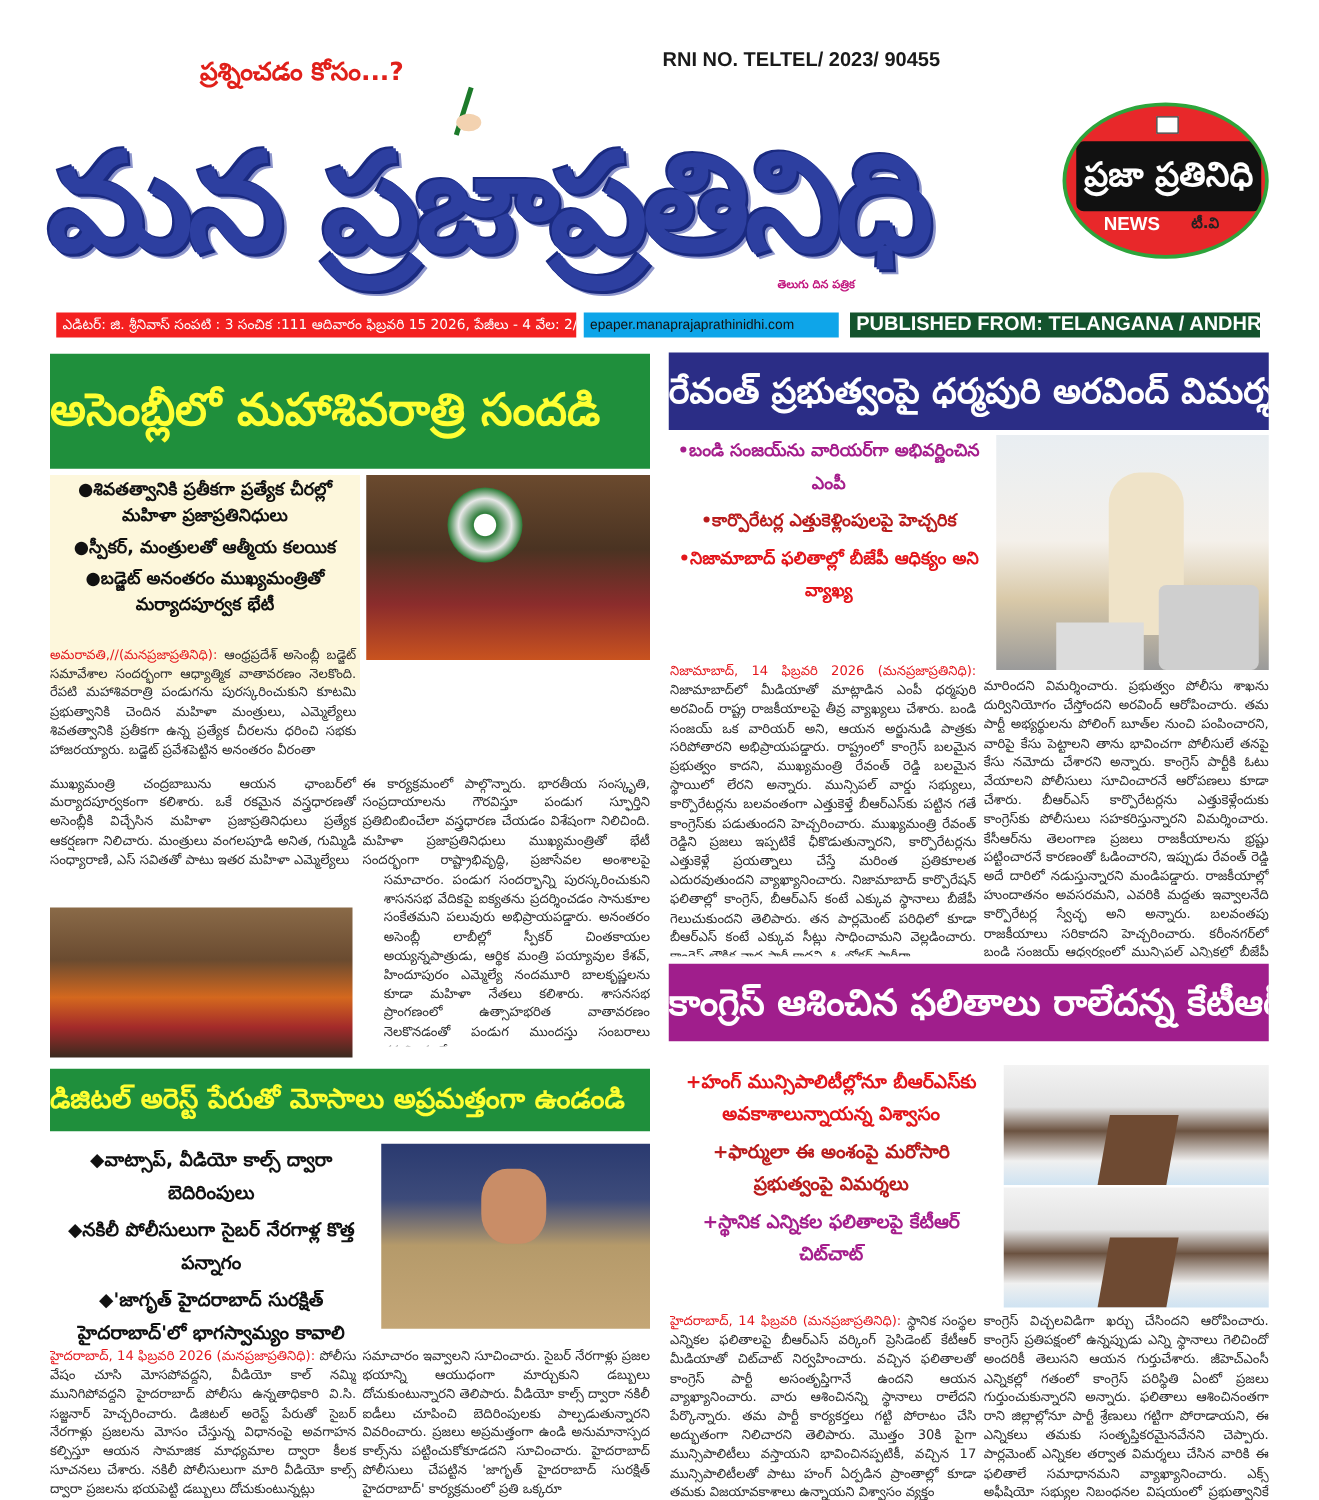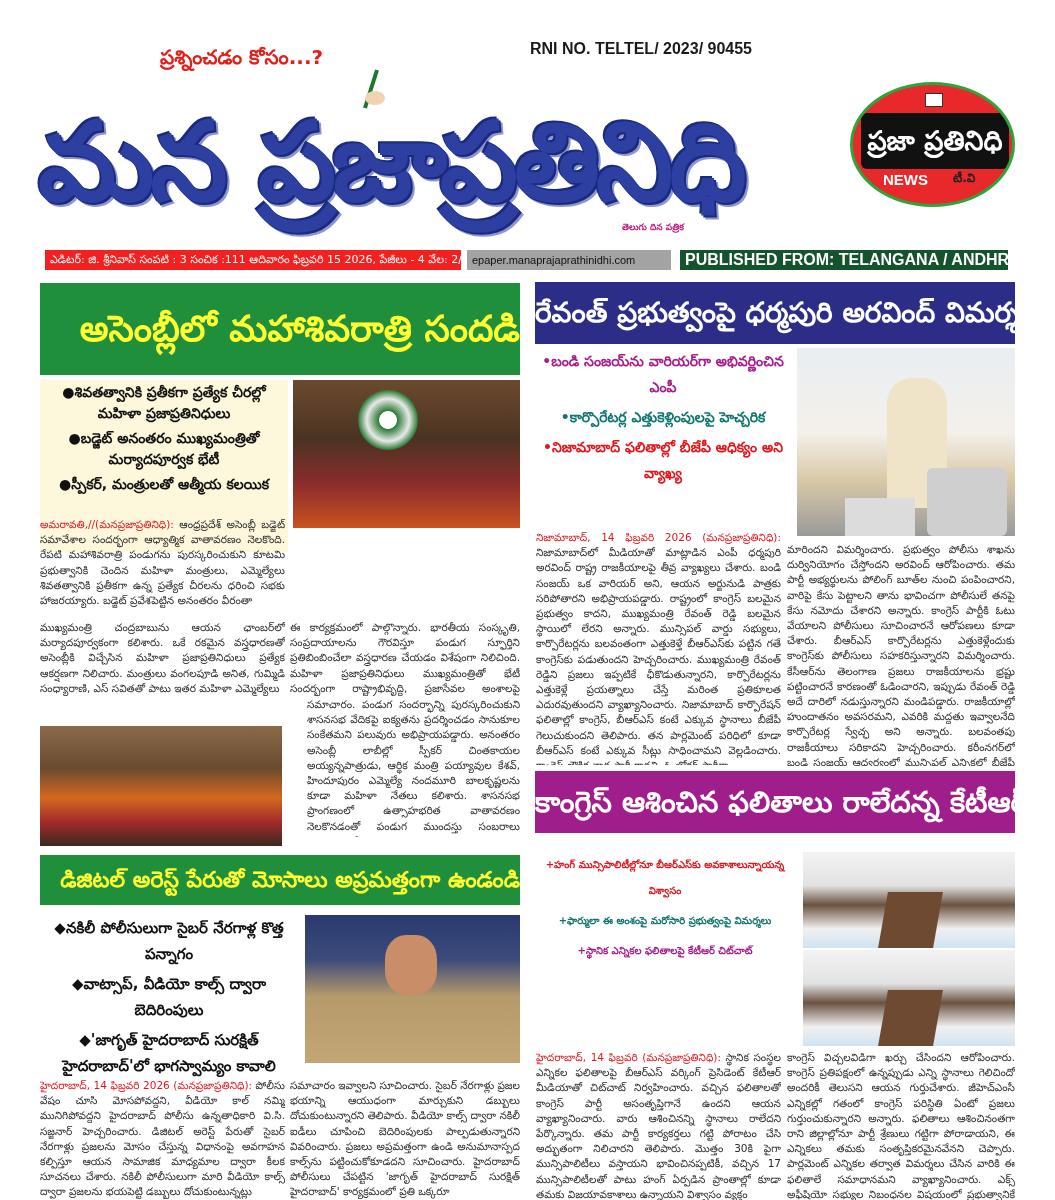--- a/index.html
+++ b/index.html
@@ -16,39 +16,39 @@
   .subtitle { position: absolute; left: 622px; top: 222px; font-size: 9px; color: #c2187f; font-weight: bold; }
 
   .logo { position: absolute; left: 850px; top: 82px; width: 165px; height: 125px; border-radius: 50%; background: #e8282a; border: 3px solid #2ea43b; overflow: hidden; }
   .logo-band { position: absolute; left: 8px; top: 28px; width: 148px; height: 56px; background: #111; border-radius: 6px; color: #fff; font-size: 27px; font-weight: bold; text-align: center; line-height: 56px; }
   .logo-news { position: absolute; left: 30px; top: 86px; color: #fff; font-family: "Liberation Sans", sans-serif; font-weight: bold; font-size: 15px; }
   .logo-tv { position: absolute; left: 100px; top: 86px; color: #222; font-size: 12px; font-weight: bold; }
   .logo-mark { position: absolute; left: 72px; top: 8px; width: 18px; height: 14px; background: #fff; border: 1px solid #333; }
 
   .infobar { position: absolute; top: 250px; height: 20px; font-size: 11px; line-height: 20px; padding: 0 5px; white-space: nowrap; overflow: hidden; }
   .info-editor { left: 45px; width: 416px; background: #f42020; color: #fff; }
-  .info-web { left: 467px; width: 204px; background: #a3a3a3; color: #111; font-family: "Liberation Sans", sans-serif; }
+  .info-web { left: 467px; width: 204px; background: #0ea5e9; color: #111; font-family: "Liberation Sans", sans-serif; }
   .info-pub { left: 680px; width: 328px; background: #14532d; color: #fff; font-family: "Liberation Sans", sans-serif; font-weight: bold; font-size: 16px; }
 
   
-  .banner { position: absolute; font-weight: bold; white-space: nowrap; overflow: hidden; text-align: right; }
+  .banner { position: absolute; font-weight: bold; white-space: nowrap; overflow: hidden; text-align: left; }
   .b1 { left: 40px; top: 283px; width: 480px; height: 92px; background: #1f8f3c; color: #ffff33; font-size: 36px; line-height: 92px; }
   .b2 { left: 535px; top: 282px; width: 480px; height: 62px; background: #2b2d86; color: #ffffff; font-size: 28px; line-height: 62px; }
   .b3 { left: 535px; top: 771px; width: 480px; height: 62px; background: #a01e8c; color: #ffffff; font-size: 29px; line-height: 62px; }
   .b4 { left: 40px; top: 855px; width: 480px; height: 50px; background: #1f8f3c; color: #ffff33; font-size: 22px; line-height: 50px; }
 
   
   .hl { position: absolute; text-align: center; font-weight: bold; }
   .hl p { margin-bottom: 4px; }
   .hl1 { left: 40px; top: 380px; width: 248px; height: 172px; background: #fdf7dc; font-size: 14px; line-height: 21px; padding-top: 2px; }
   .hl2 { left: 538px; top: 348px; width: 250px; font-size: 14px; line-height: 26px; }
   .hl3 { left: 40px; top: 915px; width: 258px; font-size: 15px; line-height: 26px; color: #111; }
-  .hl4 { left: 540px; top: 852px; width: 250px; font-size: 10px; line-height: 26px; text-align: center; }
+  .hl4 { left: 540px; top: 852px; width: 250px; font-size: 15px; line-height: 26px; text-align: center; }
   .c-purple { color: #a51e8c; }
-  .c-green { color: #0f766e; }
+  .c-green { color: #b91c1c; }
   .c-red { color: #e3161b; }
 
   
   .photo { position: absolute; overflow: hidden; }
   .p1 { left: 293px; top: 380px; width: 227px; height: 148px; background: linear-gradient(180deg, #6b4a2e 0%, #4a3322 40%, #8b2c2c 70%, #c9531f 100%); }
   .p1 .seal { position: absolute; left: 65px; top: 10px; width: 60px; height: 60px; border-radius: 50%; background: radial-gradient(circle, #ffffff 20%, #2e7d3a 22%, #e8e8e8 50%, #2e7d3a 70%, #e8e8e8 100%); }
   .p2 { left: 40px; top: 726px; width: 242px; height: 120px; background: linear-gradient(180deg, #8a6a48 0%, #6a4b30 35%, #d4681e 60%, #a32a2a 80%, #3a2a1f 100%); }
   .p3 { left: 797px; top: 348px; width: 218px; height: 188px; background: linear-gradient(180deg, #e9eef2 0%, #f4f0ea 45%, #d9c9a8 70%, #9a9a9a 100%); }
   .p3 .person { position: absolute; left: 90px; top: 30px; width: 60px; height: 130px; background: #efe3c8; border-radius: 25px 25px 4px 4px; }
   .p3 .speaker1 { position: absolute; left: 130px; top: 120px; width: 80px; height: 68px; background: #cfcfcf; border-radius: 6px; }
@@ -94,22 +94,22 @@
   <div class="logo-tv">టీ.వి</div>
 </div>
 
 <div class="infobar info-editor">ఎడిటర్: జి. శ్రీనివాస్  సంపటి : 3  సంచిక :111 ఆదివారం ఫిబ్రవరి 15 2026, పేజీలు - 4  వేల: 2/-</div>
 <div class="infobar info-web">epaper.manaprajaprathinidhi.com</div>
 <div class="infobar info-pub">PUBLISHED FROM: TELANGANA / ANDHRAPRADESH</div>
 
 <div class="banner b1">అసెంబ్లీలో మహాశివరాత్రి సందడి</div>
 <div class="hl hl1">
   <p>●శివతత్వానికి ప్రతీకగా ప్రత్యేక చీరల్లో మహిళా ప్రజాప్రతినిధులు</p>
+  <p>●స్పీకర్, మంత్రులతో ఆత్మీయ కలయిక</p>
   <p>●బడ్జెట్ అనంతరం ముఖ్యమంత్రితో మర్యాదపూర్వక భేటీ</p>
-  <p>●స్పీకర్, మంత్రులతో ఆత్మీయ కలయిక</p>
 </div>
 <div class="photo p1">
     <div class="seal"></div>
   </div>
 <div class="body t1a">
   <span class="dateline">అమరావతి,//(మనప్రజాప్రతినిధి):</span><span> ఆంధ్రప్రదేశ్ అసెంబ్లీ బడ్జెట్ సమావేశాల సందర్భంగా ఆధ్యాత్మిక వాతావరణం నెలకొంది. రేపటి మహాశివరాత్రి పండుగను పురస్కరించుకుని కూటమి ప్రభుత్వానికి చెందిన మహిళా మంత్రులు, ఎమ్మెల్యేలు శివతత్వానికి ప్రతీకగా ఉన్న ప్రత్యేక చీరలను ధరించి సభకు హాజరయ్యారు. బడ్జెట్ ప్రవేశపెట్టిన అనంతరం వీరంతా</span>
 </div>
 <div class="body t1b">ముఖ్యమంత్రి చంద్రబాబును ఆయన ఛాంబర్‌లో మర్యాదపూర్వకంగా కలిశారు. ఒకే రకమైన వస్త్రధారణతో అసెంబ్లీకి విచ్చేసిన మహిళా ప్రజాప్రతినిధులు ప్రత్యేక ఆకర్షణగా నిలిచారు. మంత్రులు వంగలపూడి అనిత, గుమ్మిడి సంధ్యారాణి, ఎస్ సవితతో పాటు ఇతర మహిళా ఎమ్మెల్యేలు</div>
 <div class="body t1c" style="height:76px">ఈ కార్యక్రమంలో పాల్గొన్నారు. భారతీయ సంస్కృతి, సంప్రదాయాలను గౌరవిస్తూ పండుగ స్ఫూర్తిని ప్రతిబింబించేలా వస్త్రధారణ చేయడం విశేషంగా నిలిచింది. మహిళా ప్రజాప్రతినిధులు ముఖ్యమంత్రితో భేటీ సందర్భంగా రాష్ట్రాభివృద్ధి, ప్రజాసేవల అంశాలపై చర్చించినట్లు</div>
 <div class="photo p2"></div>
@@ -143,22 +143,22 @@
 <div class="photo p6">
     <div class="table"></div>
   </div>
 <div class="body t4a">
   <span class="dateline">హైదరాబాద్, 14 ఫిబ్రవరి (మనప్రజాప్రతినిధి):</span><span> స్థానిక సంస్థల ఎన్నికల ఫలితాలపై బీఆర్ఎస్ వర్కింగ్ ప్రెసిడెంట్ కేటీఆర్ మీడియాతో చిట్‌చాట్ నిర్వహించారు. వచ్చిన ఫలితాలతో కాంగ్రెస్ పార్టీ అసంతృప్తిగానే ఉందని ఆయన వ్యాఖ్యానించారు. వారు ఆశించినన్ని స్థానాలు రాలేదని పేర్కొన్నారు. తమ పార్టీ కార్యకర్తలు గట్టి పోరాటం చేసి అద్భుతంగా నిలిచారని తెలిపారు. మొత్తం 30కి పైగా మున్సిపాలిటీలు వస్తాయని భావించినప్పటికీ, వచ్చిన 17 మున్సిపాలిటీలతో పాటు హంగ్ ఏర్పడిన ప్రాంతాల్లో కూడా తమకు విజయావకాశాలు ఉన్నాయని విశ్వాసం వ్యక్తం</span>
 </div>
 <div class="body t4b">కాంగ్రెస్ విచ్చలవిడిగా ఖర్చు చేసిందని ఆరోపించారు. కాంగ్రెస్ ప్రతిపక్షంలో ఉన్నప్పుడు ఎన్ని స్థానాలు గెలిచిందో అందరికీ తెలుసని ఆయన గుర్తుచేశారు. జీహెచ్ఎంసీ ఎన్నికల్లో గతంలో కాంగ్రెస్ పరిస్థితి ఏంటో ప్రజలు గుర్తుంచుకున్నారని అన్నారు. ఫలితాలు ఆశించినంతగా రాని జిల్లాల్లోనూ పార్టీ శ్రేణులు గట్టిగా పోరాడాయని, ఈ ఎన్నికలు తమకు సంతృప్తికరమైనవేనని చెప్పారు. పార్లమెంట్ ఎన్నికల తర్వాత విమర్శలు చేసిన వారికి ఈ ఫలితాలే సమాధానమని వ్యాఖ్యానించారు. ఎక్స్ అఫీషియో సభ్యుల నిబంధనల విషయంలో ప్రభుత్వానికే స్పష్టత లేదని కేటీఆర్ అన్నారు.</div>
 
 <div class="banner b4">డిజిటల్ అరెస్ట్ పేరుతో మోసాలు  అప్రమత్తంగా ఉండండి</div>
 <div class="hl hl3">
+  <p>◆వాట్సాప్, వీడియో కాల్స్ ద్వారా బెదిరింపులు</p>
   <p>◆నకిలీ పోలీసులుగా సైబర్ నేరగాళ్ల కొత్త పన్నాగం</p>
-  <p>◆వాట్సాప్, వీడియో కాల్స్ ద్వారా బెదిరింపులు</p>
   <p>◆'జాగృత్ హైదరాబాద్  సురక్షిత్ హైదరాబాద్'లో భాగస్వామ్యం కావాలి</p>
 </div>
 <div class="photo p4">
     <div class="face"></div>
   </div>
 <div class="body t3a">
   <span class="dateline">హైదరాబాద్, 14 ఫిబ్రవరి 2026 (మనప్రజాప్రతినిధి):</span><span> పోలీసు వేషం చూసి మోసపోవద్దని, వీడియో కాల్ నమ్మి మునిగిపోవద్దని హైదరాబాద్ పోలీసు ఉన్నతాధికారి వి.సి. సజ్జనార్ హెచ్చరించారు. డిజిటల్ అరెస్ట్ పేరుతో సైబర్ నేరగాళ్లు ప్రజలను మోసం చేస్తున్న విధానంపై అవగాహన కల్పిస్తూ ఆయన సామాజిక మాధ్యమాల ద్వారా కీలక సూచనలు చేశారు. నకిలీ పోలీసులుగా మారి వీడియో కాల్స్ ద్వారా ప్రజలను భయపెట్టి డబ్బులు దోచుకుంటున్నట్లు</span>
 </div>
 <div class="body t3b">సమాచారం ఇవ్వాలని సూచించారు. సైబర్ నేరగాళ్లు ప్రజల భయాన్ని ఆయుధంగా మార్చుకుని డబ్బులు దోచుకుంటున్నారని తెలిపారు. వీడియో కాల్స్ ద్వారా నకిలీ ఐడీలు చూపించి బెదిరింపులకు పాల్పడుతున్నారని వివరించారు. ప్రజలు అప్రమత్తంగా ఉండి అనుమానాస్పద కాల్స్‌ను పట్టించుకోకూడదని సూచించారు. హైదరాబాద్ పోలీసులు చేపట్టిన 'జాగృత్ హైదరాబాద్ సురక్షిత్ హైదరాబాద్' కార్యక్రమంలో ప్రతి ఒక్కరూ</div>
 

